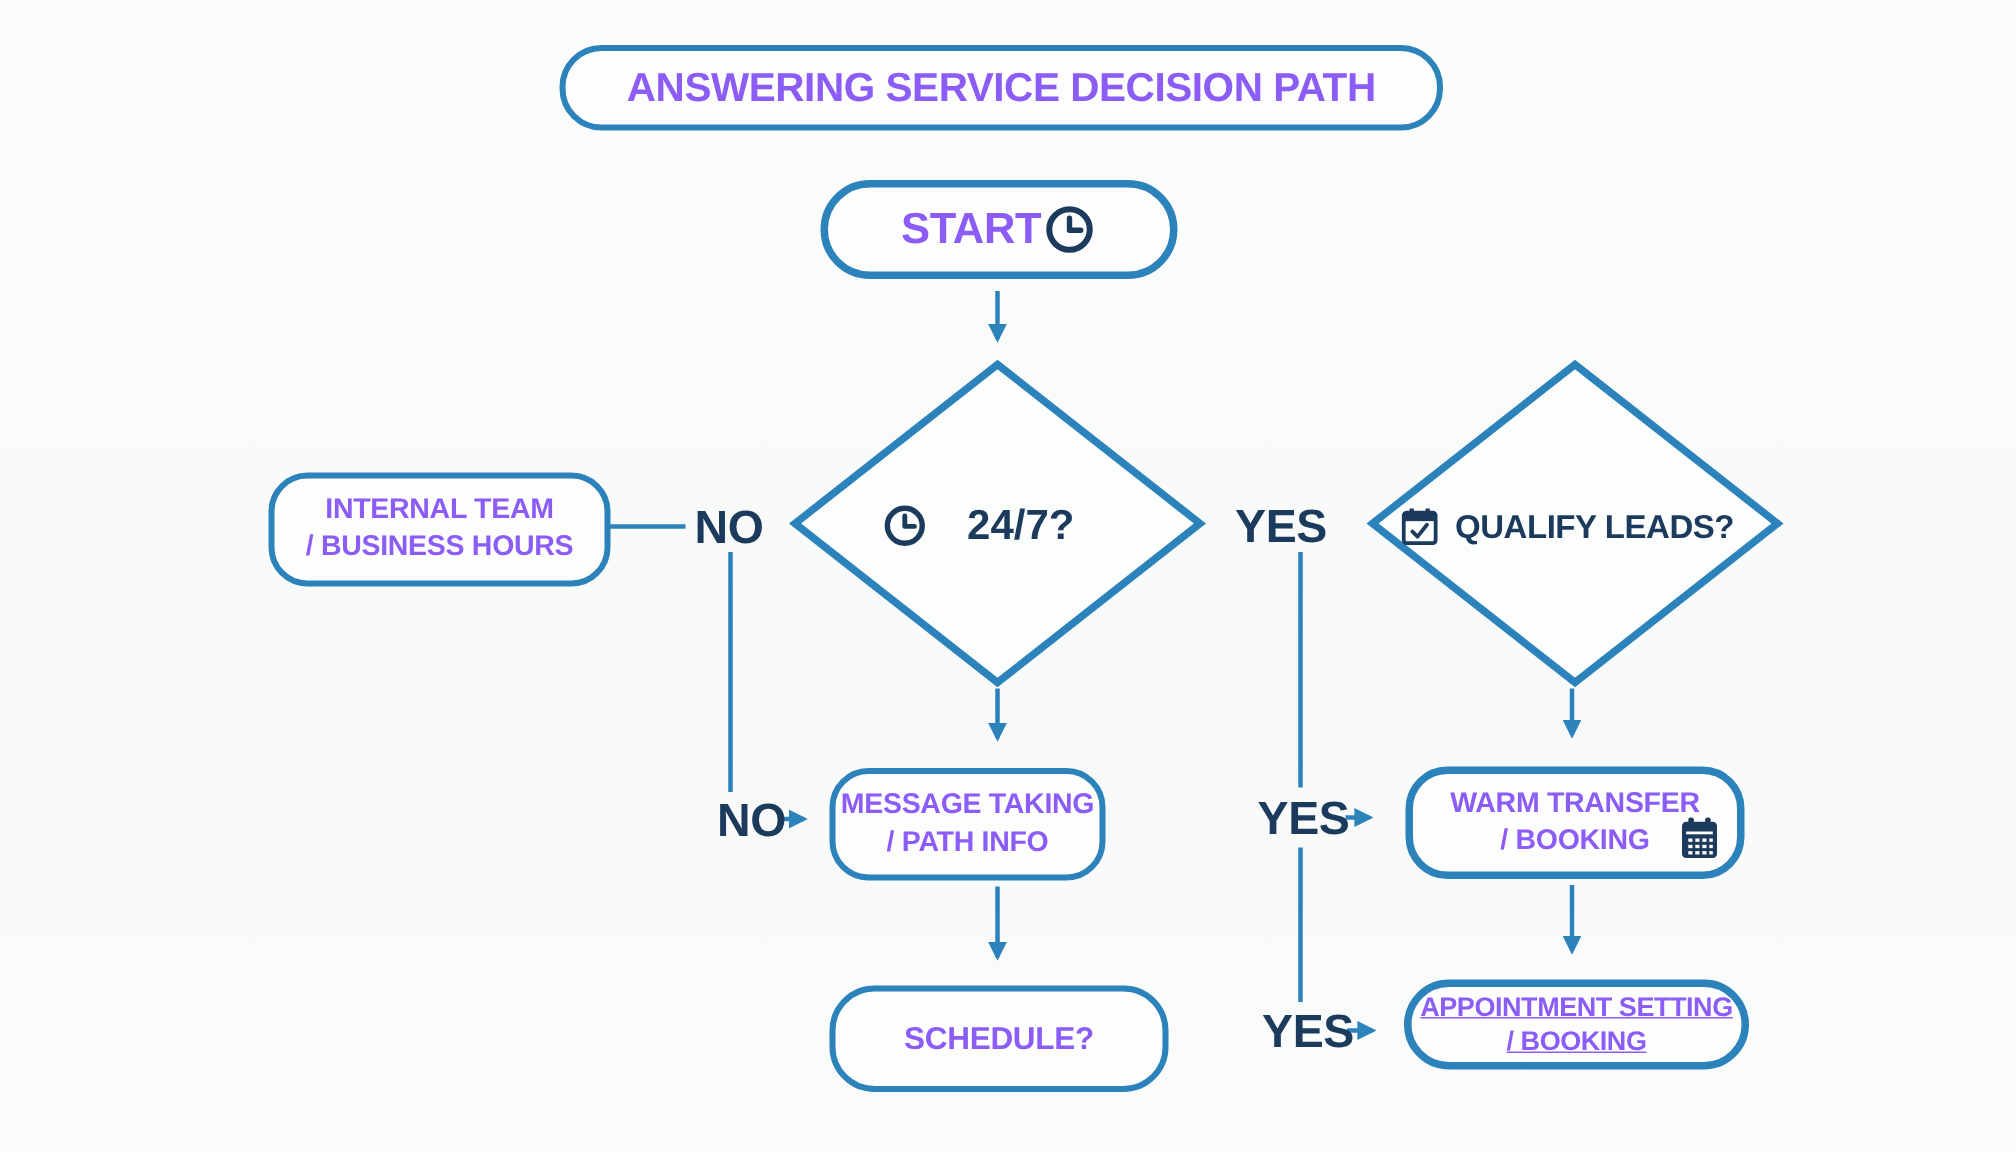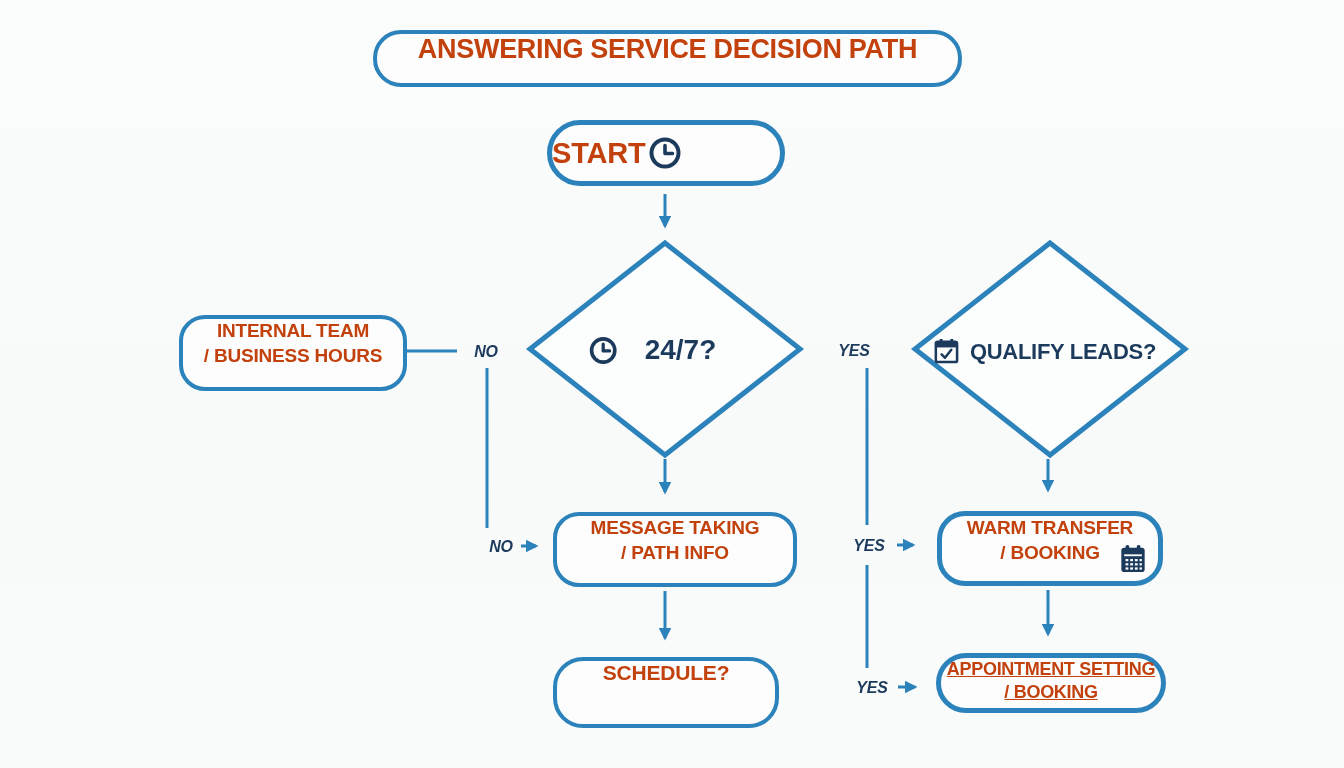--- a/index.html
+++ b/index.html
@@ -8,39 +8,39 @@
     width:1344px;height:768px;
     background:linear-gradient(180deg,#fbfcfc 0%,#f8fafa 60%,#fafbfb 100%);
     font-family:"Liberation Sans",sans-serif;
     overflow:hidden;
   }
   .wires{position:absolute;left:0;top:0;}
   .node{
     position:absolute;
     border:4px solid #2c82ba;
     background:#fdfdfd;
-    color:#c2410c;
+    color:#8b5cf6;
     font-weight:bold;
     display:flex;flex-direction:column;
-    align-items:center;
+    align-items:center;justify-content:center;
     text-align:center;
     box-sizing:border-box;
     letter-spacing:-0.2px;
   }
   .row{flex-direction:row;}
   #title-box{left:373px;top:30px;width:589px;height:57px;border-radius:28px;font-size:27px;letter-spacing:-0.3px;}
   #start-pill{left:547px;top:120px;width:238px;height:66px;border-radius:33px;border-width:5px;font-size:29px;gap:1px;}
   #internal-box{left:179px;top:315px;width:228px;height:76px;border-radius:26px;font-size:19px;line-height:1.3;}
-  #message-box{left:553px;top:512px;width:244px;height:75px;border-radius:26px;font-size:19px;line-height:1.3;}
+  #message-box{left:553px;top:512px;width:184px;height:75px;border-radius:26px;font-size:19px;line-height:1.3;}
   #schedule-box{left:553px;top:657px;width:226px;height:71px;border-radius:30px;font-size:21px;}
   #warm-box{left:937px;top:511px;width:226px;height:75px;border-radius:28px;border-width:5px;font-size:19px;line-height:1.3;}
   #appt-box{left:936px;top:653px;width:230px;height:60px;border-radius:30px;border-width:5px;font-size:18px;line-height:1.3;letter-spacing:-0.3px;text-decoration:underline;}
   .edge-label{
-    position:absolute;color:#1b3a5c;font-weight:bold;font-size:16px;
-    transform:translate(-50%,-50%);white-space:nowrap;letter-spacing:-0.2px;font-style:italic;
+    position:absolute;color:#1b3a5c;font-weight:bold;font-size:31px;
+    transform:translate(-50%,-50%);white-space:nowrap;letter-spacing:-0.2px;
   }
   #no1{left:486px;top:352px;}
   #no2{left:501px;top:547px;}
   #yes1{left:854px;top:351px;}
   #yes2{left:869px;top:546px;}
   #yes3{left:872px;top:688px;}
   .dtext{
     position:absolute;display:flex;align-items:center;
     color:#1b3a5c;font-weight:bold;
     transform:translate(-50%,-50%);white-space:nowrap;

